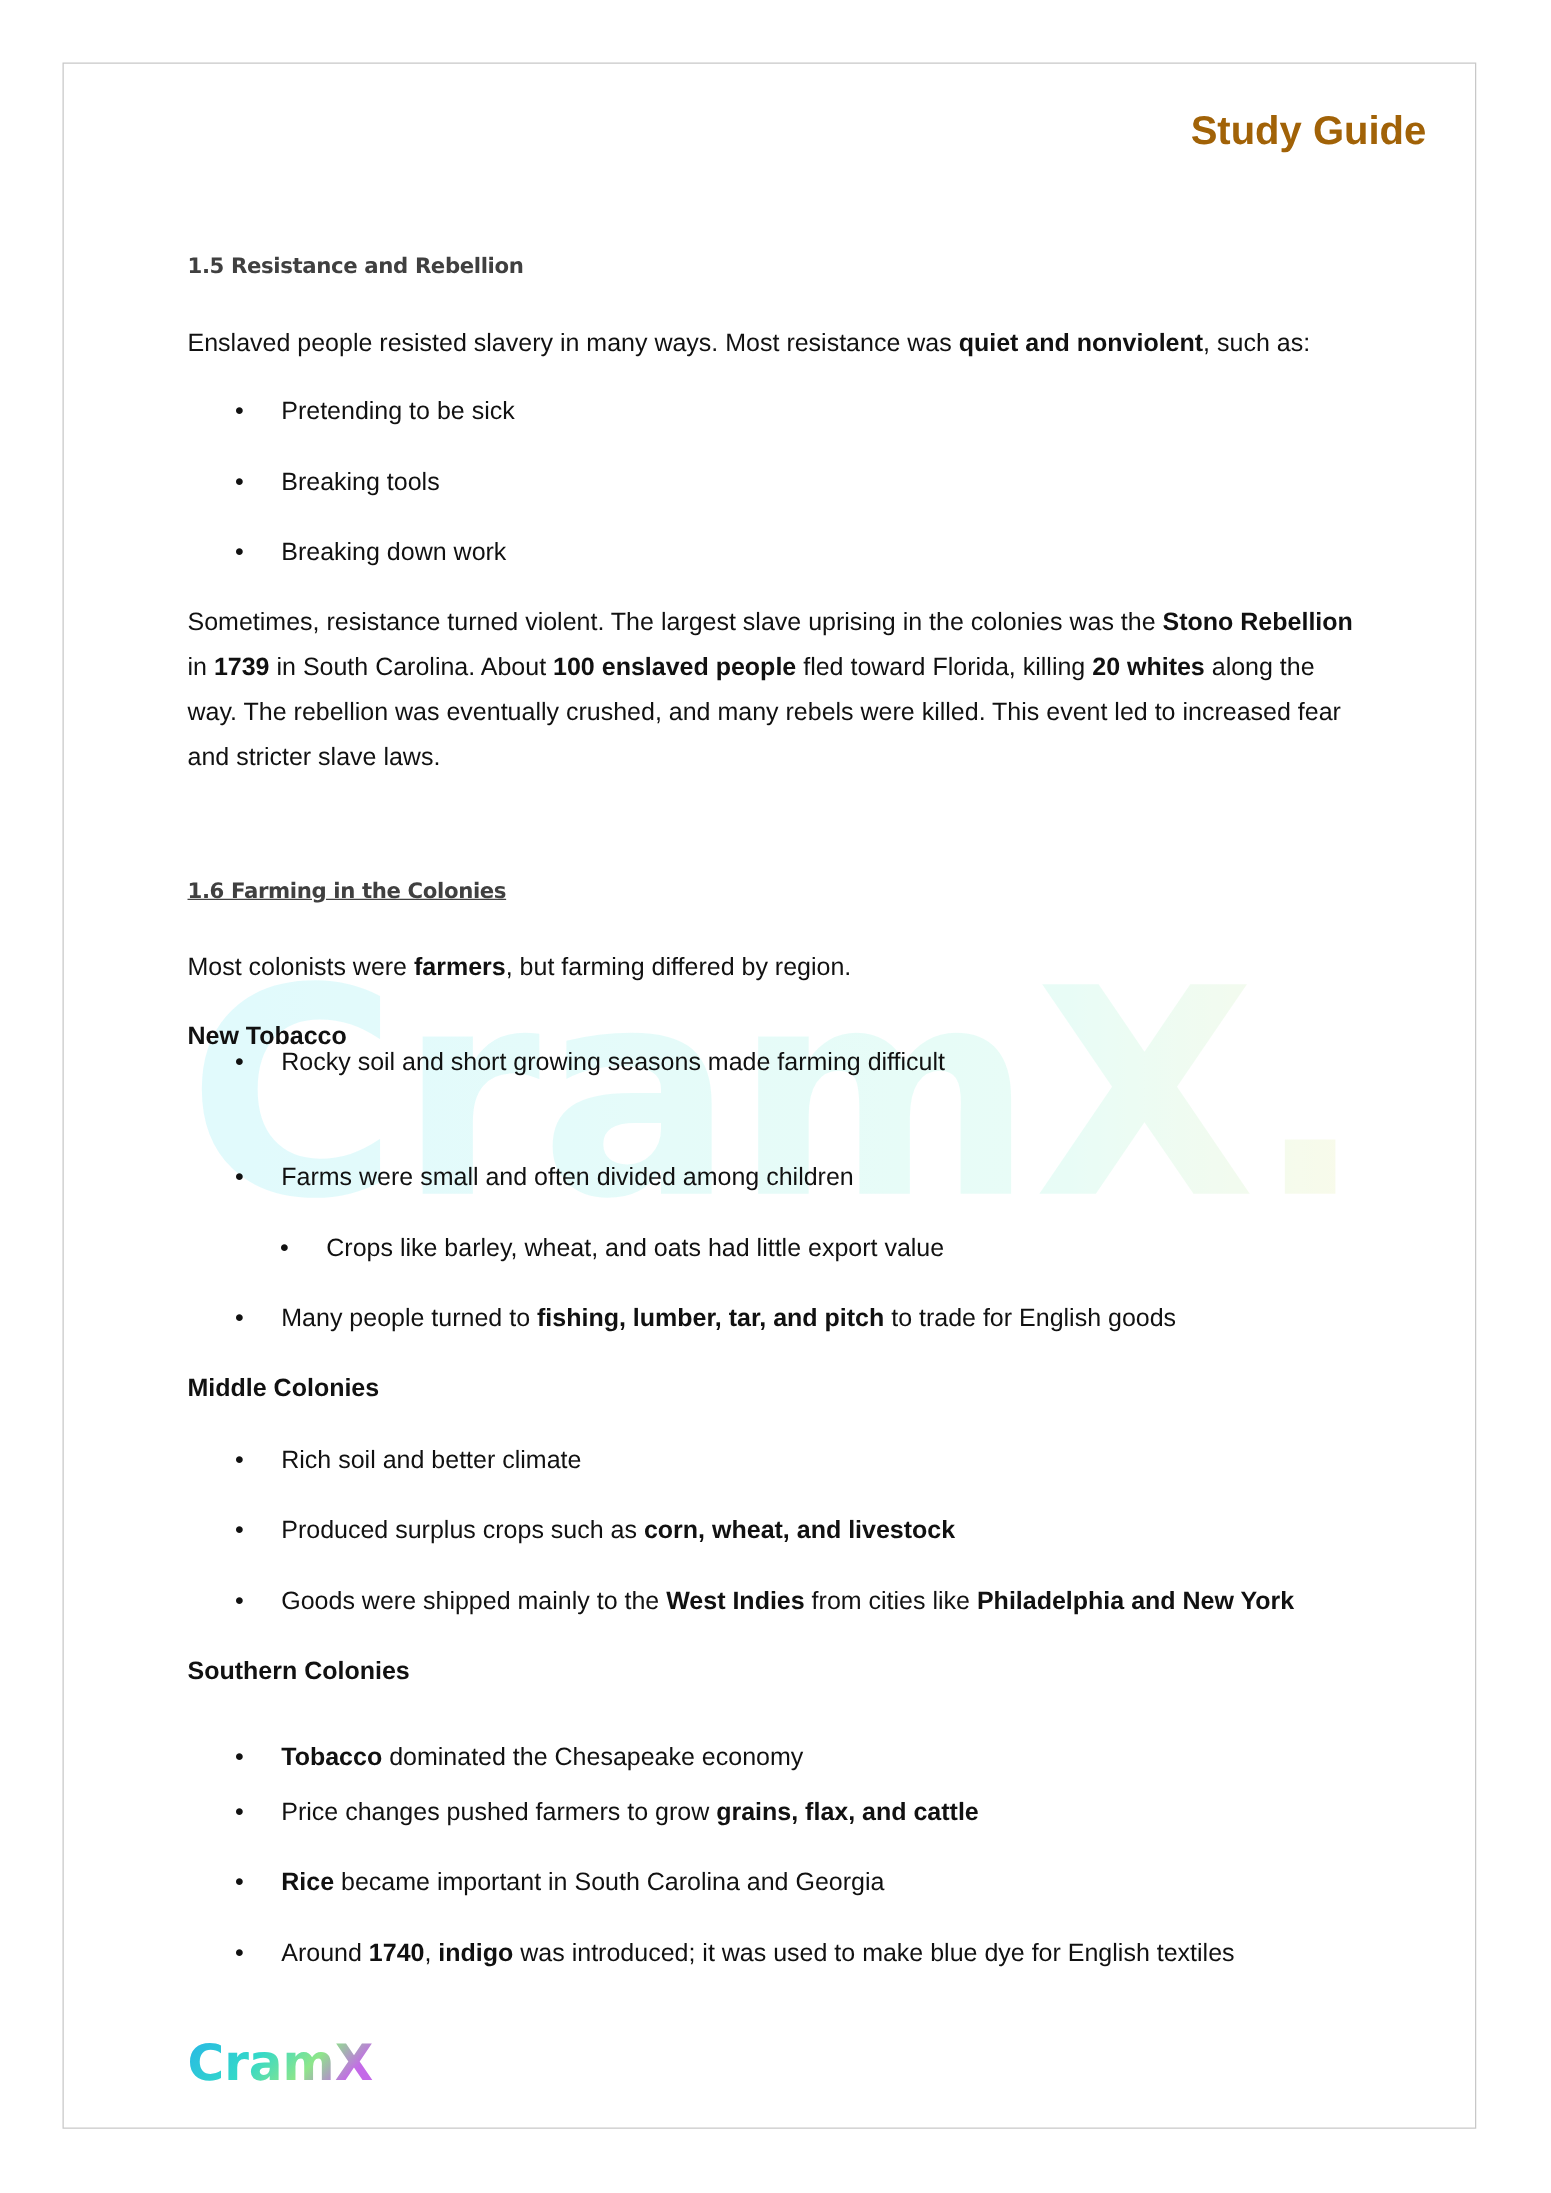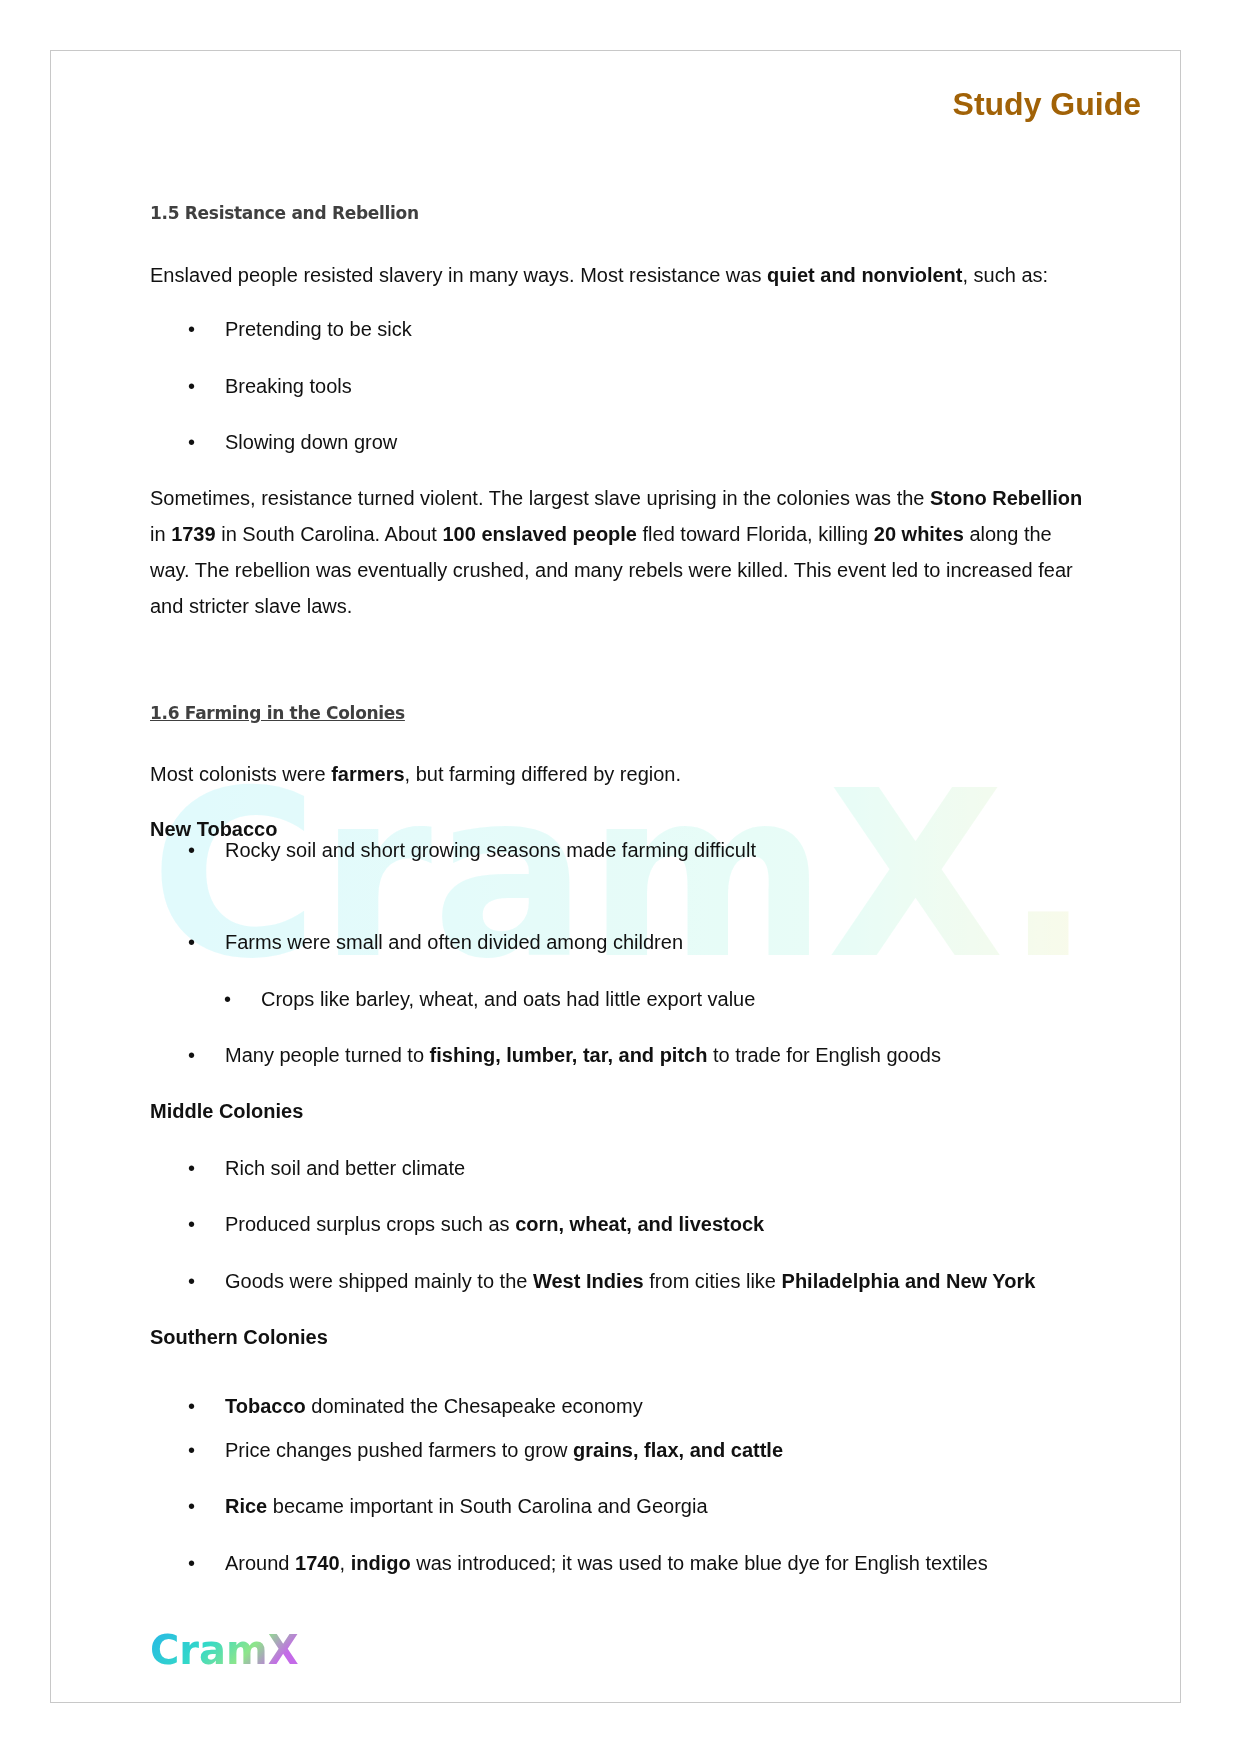--- a/index.html
+++ b/index.html
@@ -20,21 +20,21 @@
 
 <div class="page"></div>
 
 <div class="doc-title">Study Guide</div>
 
 <div class="h" style="top:203px;">1.5 Resistance and Rebellion</div>
 <div class="p" style="top:257px;"><span>Enslaved people resisted slavery in many ways. Most resistance was </span><b>quiet and nonviolent</b><span>, such as:</span></div>
 
 <div class="li" style="top:318px;"><span class="bullet">•</span><span>Pretending to be sick</span></div>
 <div class="li" style="top:375px;"><span class="bullet">•</span><span>Breaking tools</span></div>
-<div class="li" style="top:431px;"><span class="bullet">•</span><span>Slowing down grow</span></div>
+<div class="li" style="top:431px;"><span class="bullet">•</span><span>Breaking down work</span></div>
 
 <div class="p" style="top:480px;"><span>Sometimes, resistance turned violent. The largest slave uprising in the colonies was the </span><b>Stono Rebellion</b><span> in </span><b>1739</b><span> in South Carolina. About </span><b>100 enslaved people</b><span> fled toward Florida, killing </span><b>20 whites</b><span> along the way. The rebellion was eventually crushed, and many rebels were killed. This event led to increased fear and stricter slave laws.</span></div>
 
 <svg class="watermark" viewBox="0 0 940 240">
   <defs>
     <linearGradient id="wm" x1="0" y1="0" x2="1" y2="0">
       <stop offset="0" stop-color="#c9f6fb"></stop>
       <stop offset="0.6" stop-color="#d7fbf0"></stop>
       <stop offset="0.8" stop-color="#f6f7d8"></stop>
       <stop offset="1" stop-color="#f7dcf4"></stop>

